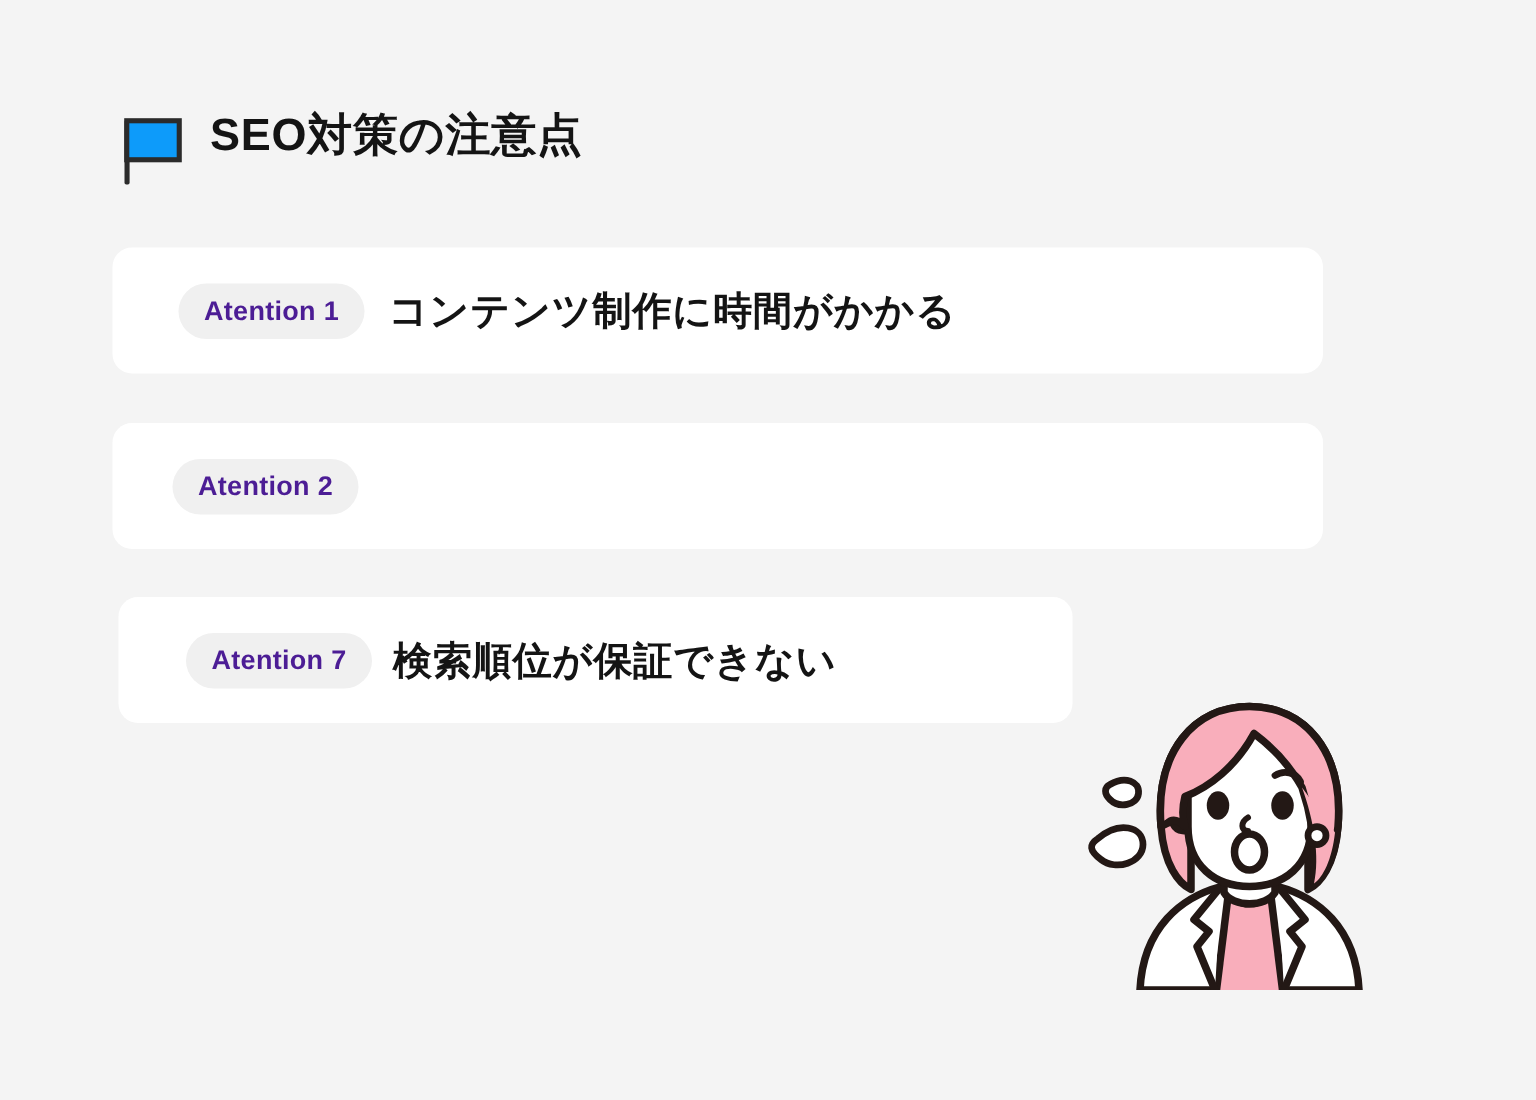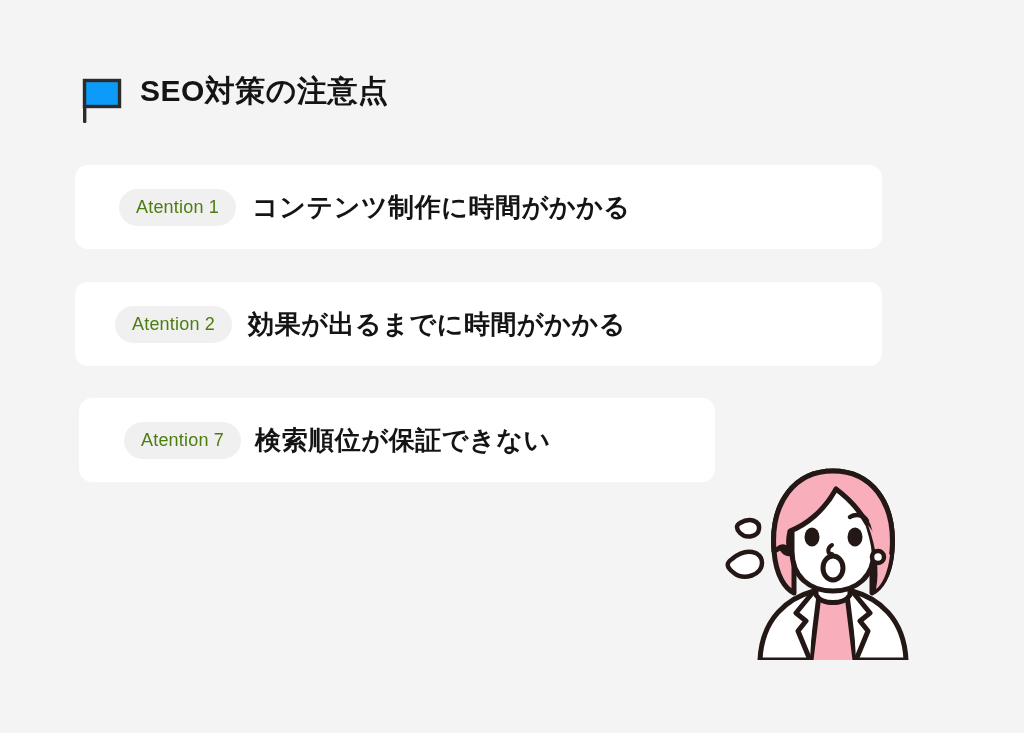--- a/index.html
+++ b/index.html
@@ -44,29 +44,29 @@
   
   .card {
     position: absolute;
     background: #ffffff;
     border-radius: 13px;
     display: flex;
     align-items: center;
     box-sizing: border-box;
   }
   .card-1 { left: 75px;  top: 165px; width: 807px; height: 84px; padding-left: 44px; }
-  .card-2 { left: 75px;  top: 282px; width: 807px; height: 84px; padding-left: 40px; }
+  .card-2 { left: 75px;  top: 282px; width: 807px; height: 84px; padding-left: 40px; gap: 12px; }
   .card-3 { left: 79px;  top: 398px; width: 636px; height: 84px; padding-left: 45px; }
 
   .badge {
     background: #f0f0f0;
-    color: #4d7c0f;
+    color: #4c1d95;
     border-radius: 999px;
     font-size: 18px;
-    font-weight: 400;
+    font-weight: 700;
     letter-spacing: 0.2px;
     padding: 9px 17px 10px 17px;
     line-height: 1;
     white-space: nowrap;
     flex: 0 0 auto;
   }
   .card-text {
     margin-left: 16px;
     font-size: 26px;
     font-weight: 700;
@@ -100,21 +100,20 @@
   <span class="title-text">SEO対策の注意点</span>
 </div>
 
 <div class="card card-1">
   <span class="badge">Atention 1</span>
   <span class="card-text">コンテンツ制作に時間がかかる</span>
 </div>
 
 <div class="card card-2">
   <span class="badge">Atention 2</span>
-  <span class="card-text">効果が出るまでに時間がかかる</span>
 </div>
 
 <div class="card card-3">
   <span class="badge">Atention 7</span>
   <span class="card-text">検索順位が保証できない</span>
 </div>
 
 <div class="illustration">
   <svg viewBox="0 0 222 205" xmlns="http://www.w3.org/2000/svg" aria-hidden="true">
     <g fill="none" stroke="#231815" stroke-width="5" stroke-linecap="round" stroke-linejoin="round">

